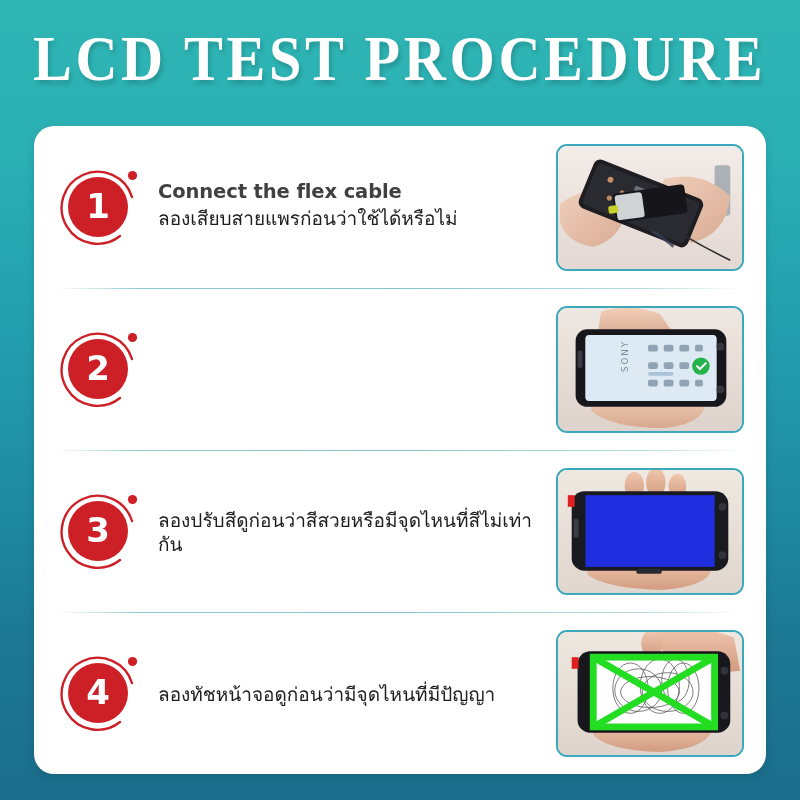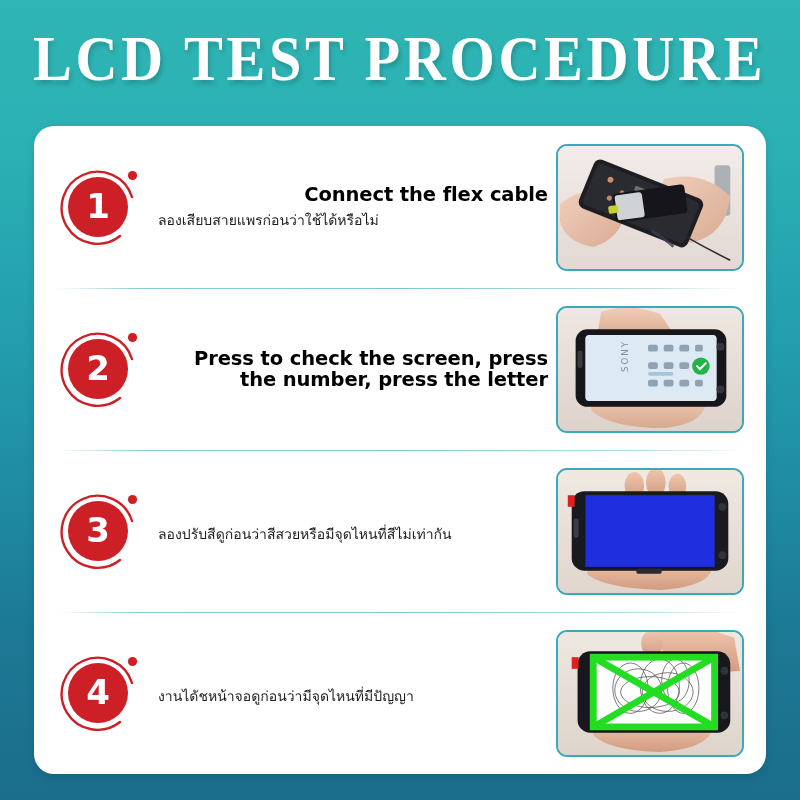--- a/index.html
+++ b/index.html
@@ -120,29 +120,28 @@
     flex: 1;
     padding-left: 14px;
     padding-right: 8px;
     min-width: 0;
   }
   .step-title {
     font-family: "DejaVu Sans", sans-serif;
     font-weight: 700;
     font-size: 19.5px;
     line-height: 1.08;
-    color: #000000;
+    color: #404040;
     letter-spacing: -0.1px;
     white-space: pre-line;
-    text-align: right;
   }
   .step-sub {
     margin-top: 7px;
-    font-family: Liberation Serif, serif;
-    font-size: 14px;
+    font-family: Liberation Mono, monospace;
+    font-size: 19px;
     line-height: 1.25;
     color: #1d1d1d;
   }
 
   
   .photo {
     flex: 0 0 188px;
     width: 188px;
     height: 127px;
     border: 2px solid #3ba9bb;
@@ -213,22 +212,20 @@
 
     <div class="step-row">
       <div class="badge-wrap">
         <svg class="badge-arc" viewBox="0 0 86 86">
           <path d="M74 33 A36 36 0 1 0 62 72" fill="none" stroke="#cd1f26" stroke-width="2.4" stroke-linecap="round"></path>
           <circle cx="74.5" cy="11.5" r="4.6" fill="#cd1f26"></circle>
         </svg>
         <div class="badge-circle">2</div>
       </div>
       <div class="step-text">
-        <div class="step-title">Press to check the screen, press
-the number, press the letter</div>
       </div>
       <div class="photo">
         <svg viewBox="0 0 188 127" preserveAspectRatio="none">
           <defs>
             <linearGradient id="bg2" x1="0" y1="0" x2="0" y2="1">
               <stop offset="0" stop-color="#efe7e1"></stop>
                 <stop offset="1" stop-color="#ded2cc"></stop>
             </linearGradient>
             <linearGradient id="skin2" x1="0" y1="0" x2="0" y2="1">
               <stop offset="0" stop-color="#f2cfb9"></stop>
@@ -306,21 +303,21 @@
 
     <div class="step-row">
       <div class="badge-wrap">
         <svg class="badge-arc" viewBox="0 0 86 86">
           <path d="M74 33 A36 36 0 1 0 62 72" fill="none" stroke="#cd1f26" stroke-width="2.4" stroke-linecap="round"></path>
           <circle cx="74.5" cy="11.5" r="4.6" fill="#cd1f26"></circle>
         </svg>
         <div class="badge-circle">4</div>
       </div>
       <div class="step-text">
-        <div class="step-sub">งานไดัชหน้าจอดูก่อนว่ามีจุดไหนที่มีปัญญา</div>
+        <div class="step-sub">ลองทัชหน้าจอดูก่อนว่ามีจุดไหนที่มีปัญญา</div>
       </div>
       <div class="photo">
         <svg viewBox="0 0 188 127" preserveAspectRatio="none">
           <defs>
             <linearGradient id="bg4" x1="0" y1="0" x2="0" y2="1">
               <stop offset="0" stop-color="#eee8e1"></stop>
                 <stop offset="1" stop-color="#ded4cb"></stop>
             </linearGradient>
             <linearGradient id="skin4" x1="0" y1="0" x2="0" y2="1">
               <stop offset="0" stop-color="#f0c8b0"></stop>

